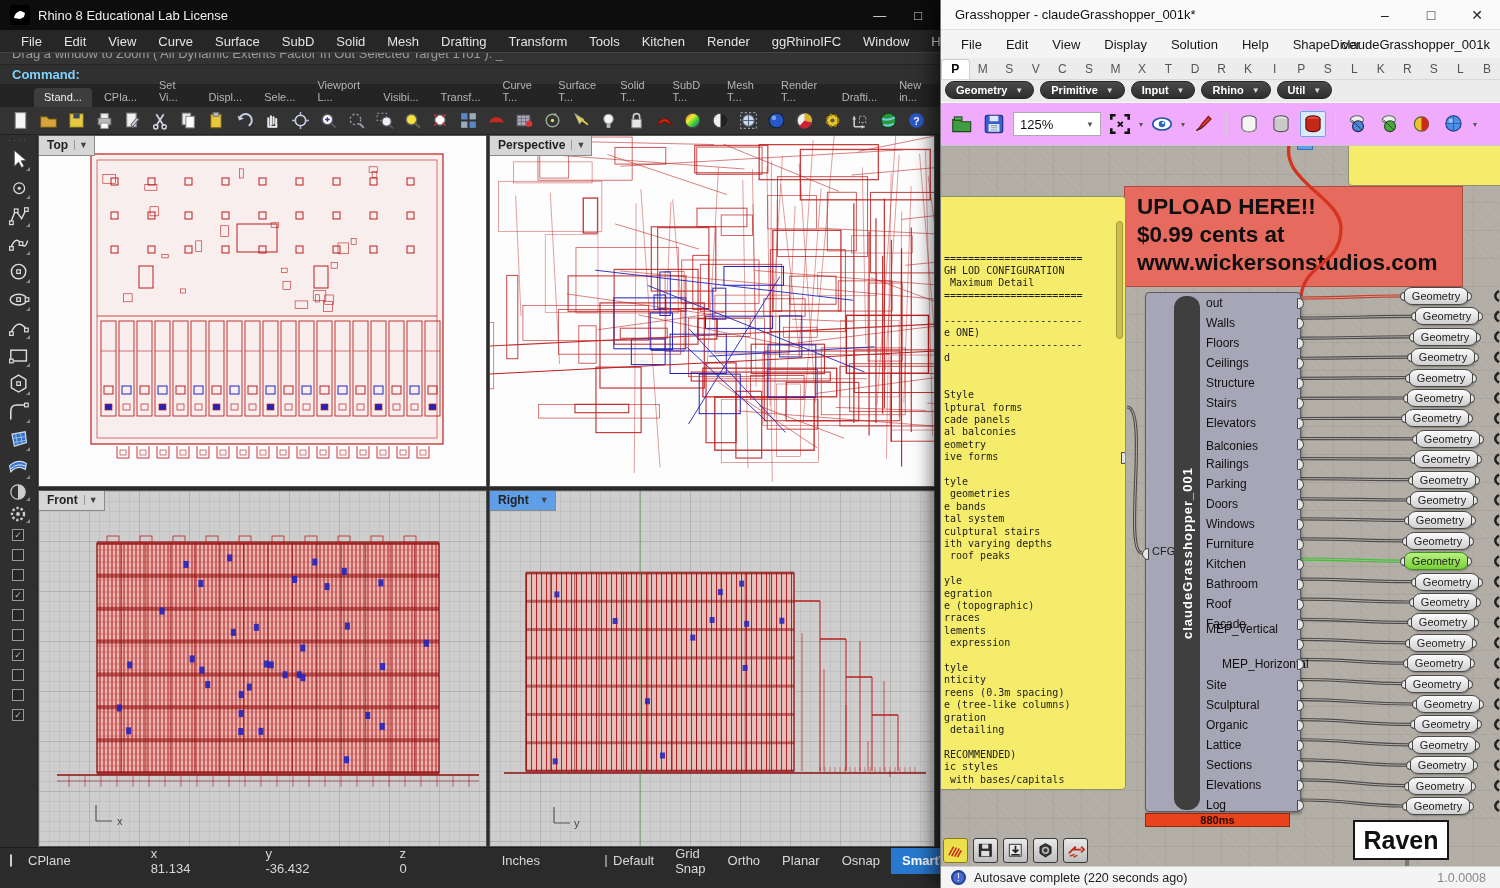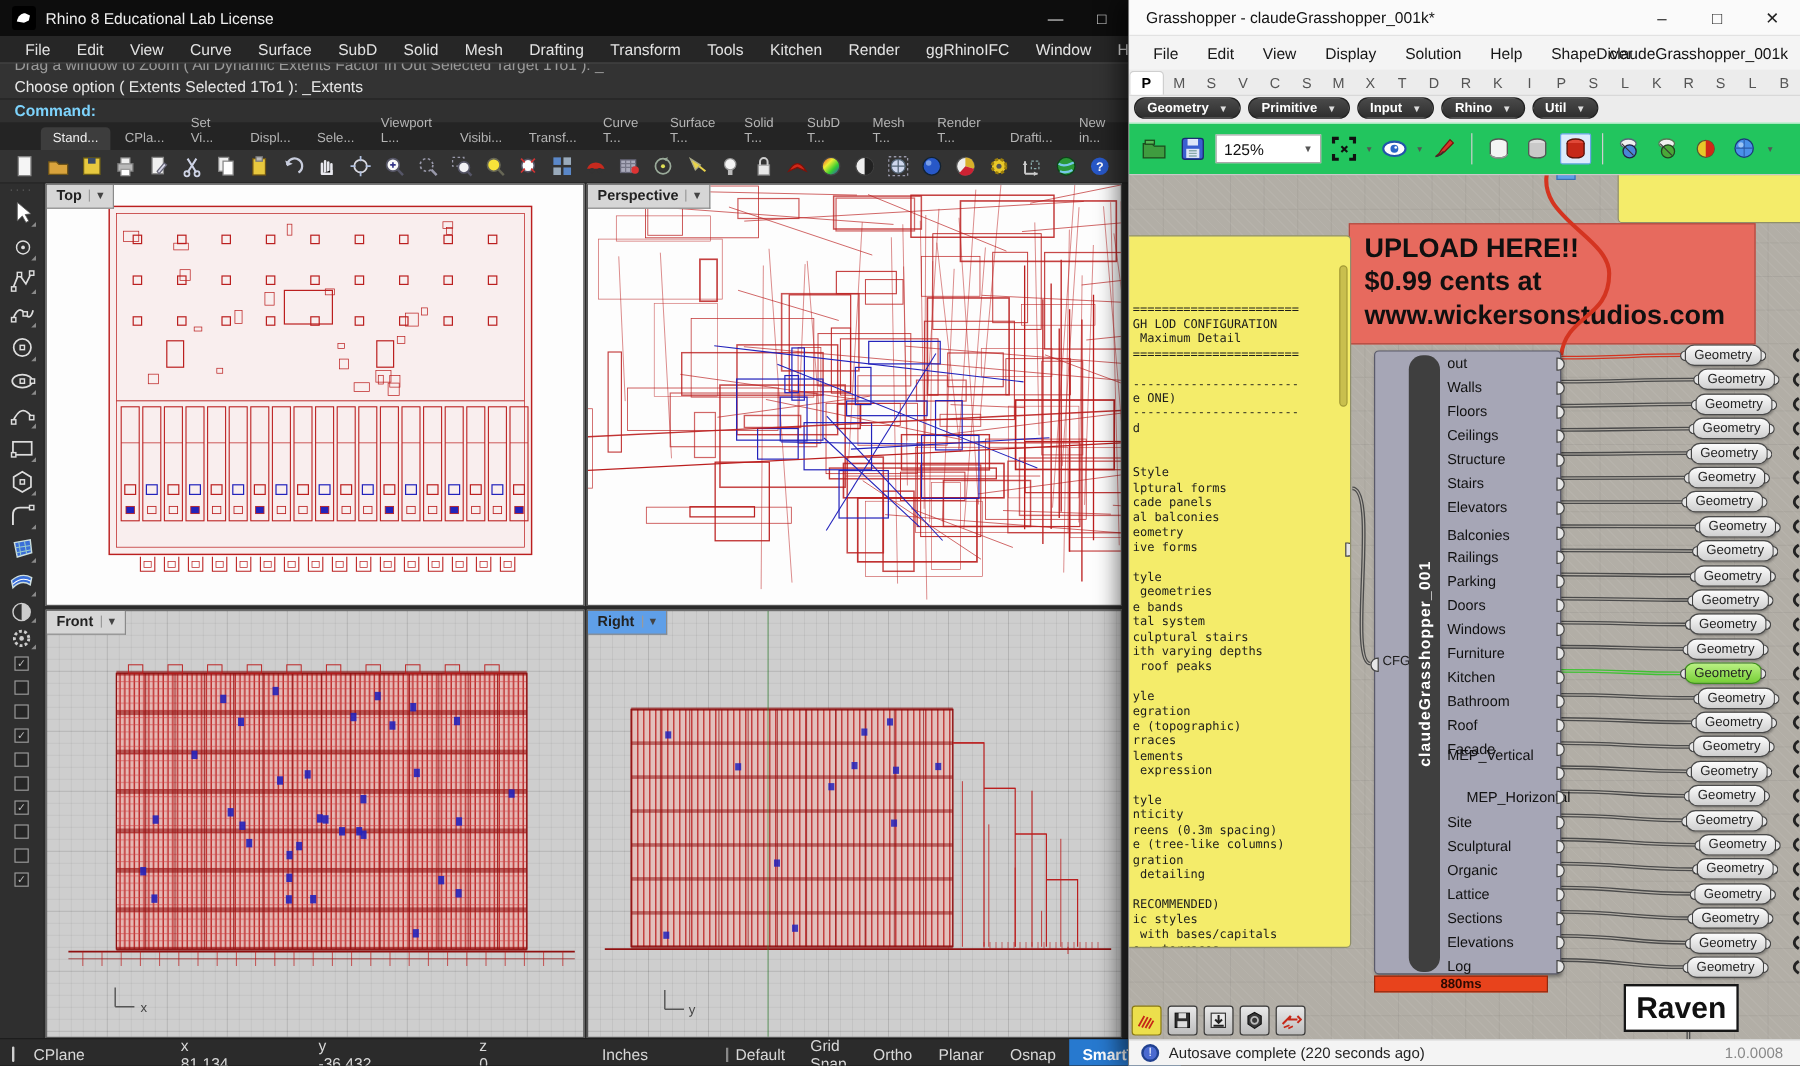--- a/index.html
+++ b/index.html
@@ -64,21 +64,21 @@
   .g-menu { height:28px; background:#f4f4f4; display:flex; align-items:center; font-size:13px; color:#161616; padding-left:8px; position:relative; }
   .g-menu span.m { padding:3px 12px; }
   .g-doc { position:absolute; right:10px; font-size:13px; color:#111; }
   .g-tabs { height:22px; background:#ececec; border-bottom:1px solid #d8d8d8; display:flex; align-items:flex-end; font-size:12px; color:#555; }
   .g-tabs .t { flex:1; text-align:center; padding-bottom:3px; }
   .g-tabs .t.on { background:#fff; border:1px solid #cfcfcf; border-bottom:none; border-radius:4px 4px 0 0; color:#000; font-weight:bold; max-width:34px; padding:2px 0 3px; }
   .g-cats { height:22px; background:#ececec; display:flex; gap:6px; padding:1px 4px 3px; }
   .g-cats .cat { background:linear-gradient(#4a4a4a,#2e2e2e); color:#fff; font-size:11px; font-weight:bold;
                  border-radius:9px; padding:2px 10px; display:flex; align-items:center; gap:8px; border:1px solid #222; }
   .g-cats .cat i { font-style:normal; font-size:8px; color:#ddd; }
-  .g-toolbar { height:44px; background:#22c55e; border-top:1px solid #fff; border-bottom:1px solid #c9c9c9; display:flex; align-items:center; gap:6px; padding:0 8px; }
+  .g-toolbar { height:44px; background:#f0abfc; border-top:1px solid #fff; border-bottom:1px solid #c9c9c9; display:flex; align-items:center; gap:6px; padding:0 8px; }
   .g-toolbar .gi { width:26px; height:26px; display:flex; align-items:center; justify-content:center; }
   .g-toolbar .gi svg { width:24px; height:24px; }
   .g-toolbar .gi.sel { border:1px solid #6aa6e8; background:#dcebfb; border-radius:2px; }
   .g-toolbar .zoom { width:88px; height:24px; background:#fff; border:1px solid #aaa; font-size:13px; color:#111; display:flex; align-items:center; padding:0 6px; justify-content:space-between; }
   .g-toolbar .sep { width:1px; height:26px; background:#cfcfcf; margin:0 3px; }
   .g-toolbar .dd { font-size:8px; color:#555; }
   #canvas { position:relative; width:560px; height:720px; overflow:hidden; background:#b2aea6;
      background-image:
        repeating-linear-gradient(45deg, rgba(255,255,255,.05) 0 1px, transparent 1px 6px),
        linear-gradient(rgba(0,0,0,.05) 1px, transparent 1px),
@@ -153,21 +153,20 @@
         <span>Kitchen</span>
         <span>Render</span>
         <span>ggRhinoIFC</span>
         <span>Window</span>
         <span>Help</span>
       </div>
     <div class="r-cmd">
       <div class="clip">
           <div>Drag a window to Zoom ( All  Dynamic  Extents  Factor  In  Out  Selected  Target  1To1 ): _</div>
         </div>
-      <div class="line">Choose option ( Extents  Selected  1To1 ): _Extents</div>
       <div class="prompt">Command:</div>
     </div>
     <div class="r-tabs" id="r-tabs">
         <span class="on">Stand...</span>
         <span>CPla...</span>
         <span>Set Vi...</span>
         <span>Displ...</span>
         <span>Sele...</span>
         <span>Viewport L...</span>
         <span>Visibi...</span>

